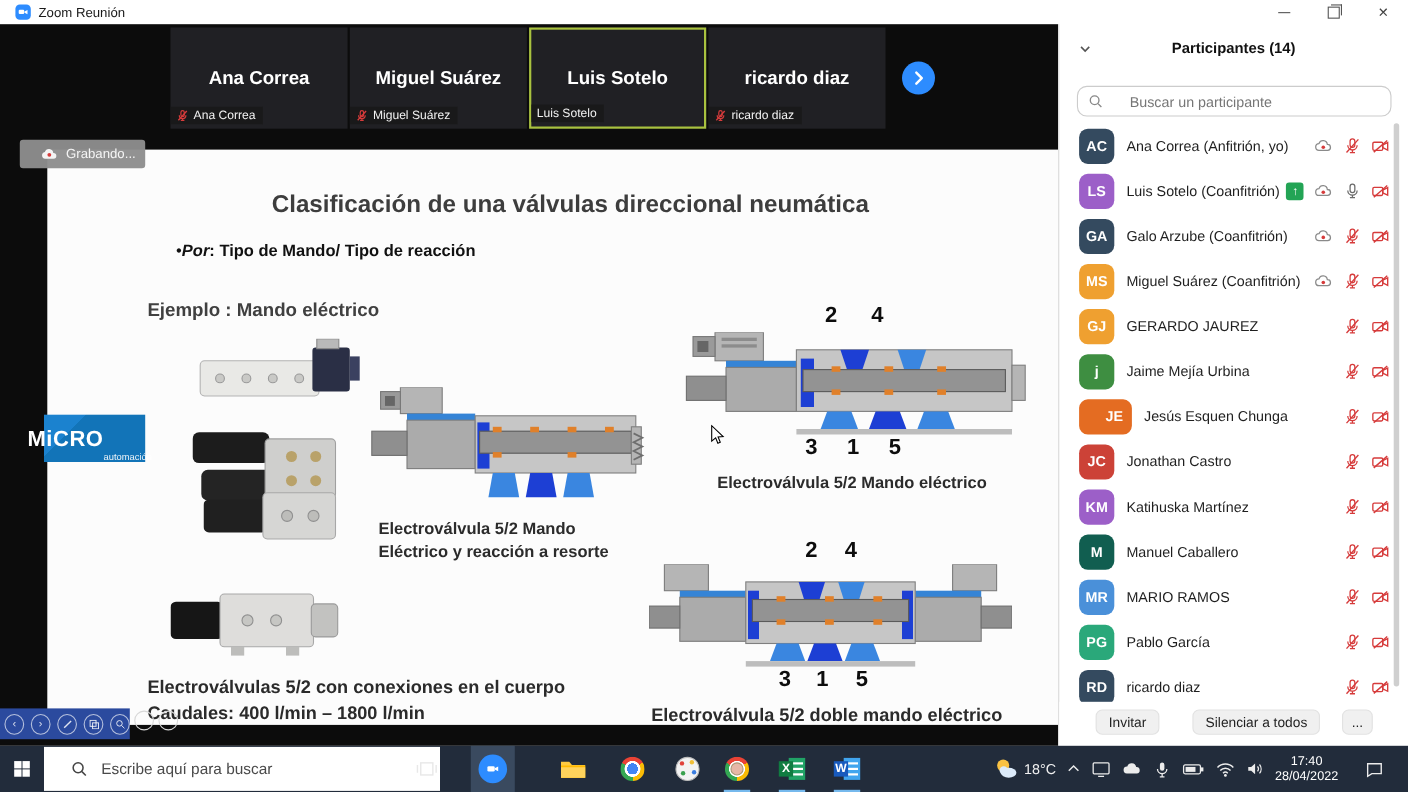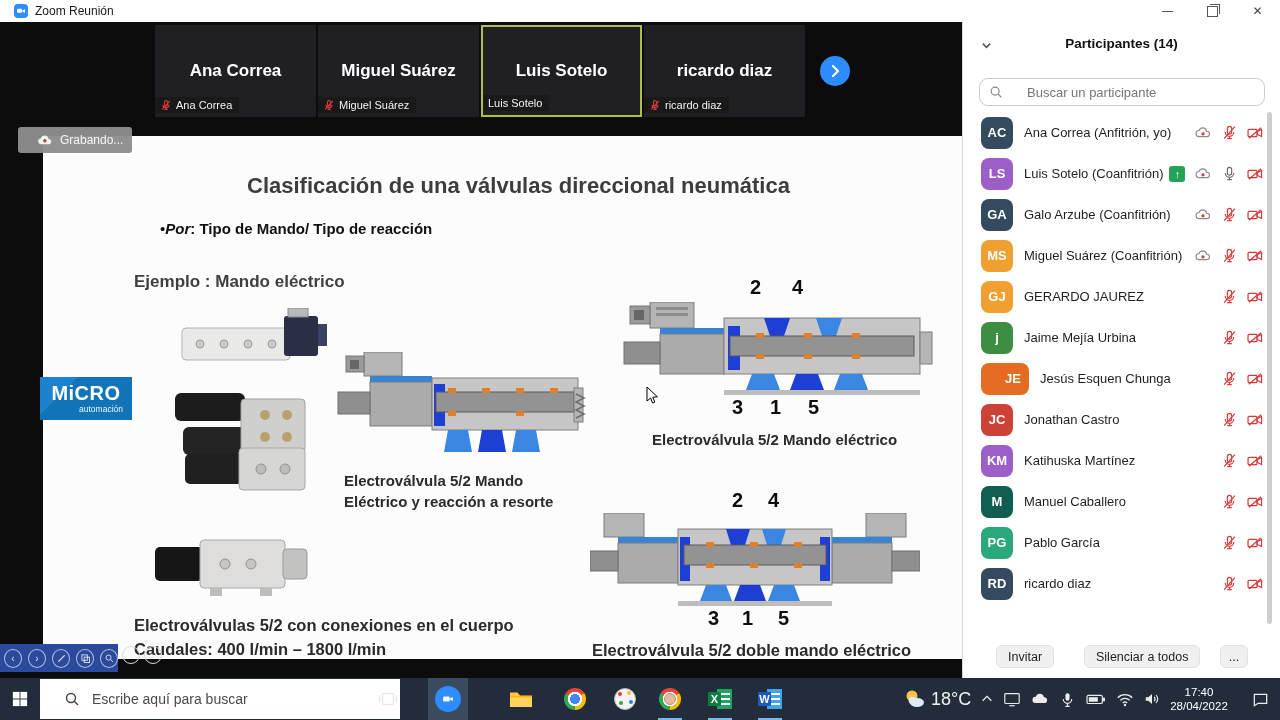--- a/index.html
+++ b/index.html
@@ -41,21 +41,21 @@
   .s-bullet .em{font-style:italic;font-weight:bold;}
   .s-bullet .bd{font-weight:bold;}
   .s-example{position:absolute;left:134px;top:272px;font-size:17px;font-weight:bold;color:#404040;text-align:center;}
   .cap{position:absolute;font-weight:bold;color:#2b2b2b;}
   #cap-spring{left:344px;top:470px;font-size:15px;line-height:1.4;}
   #cap-pneu{left:652px;top:429px;font-size:15px;line-height:1.4;}
   #cap-pneu .l2{padding-left:8px;}
   #cap-body{left:134px;top:614px;font-size:16.5px;line-height:1.45;}
   #cap-double{left:592px;top:641px;font-size:16.5px;}
   .logo{position:absolute;left:40px;top:377px;width:92px;height:43px;background:linear-gradient(135deg,#1b82cf 0 28%,#1274b8 28%);
-    color:#fff;display:flex;flex-direction:column;align-items:center;justify-content:center;}
+    color:#fff;display:flex;flex-direction:row;align-items:center;justify-content:center;}
   .logo .l1{font-size:20px;font-weight:bold;letter-spacing:.5px;line-height:1;}
   .logo .l2{font-size:8.5px;opacity:.92;align-self:flex-end;margin-right:9px;margin-top:1px;}
 
   .diagram{position:absolute;}
   #diagA{left:336px;top:352px;width:255px;height:110px;}
   #diagB{left:616px;top:276px;width:320px;height:150px;}
   #diagC{left:590px;top:487px;width:330px;height:150px;}
   #diagB svg,#diagC svg{position:absolute;left:0;top:26px;}
   .pl{position:absolute;font-size:20px;font-weight:bold;color:#0d0d0d;}
   .photo{position:absolute;}
@@ -110,21 +110,21 @@
   .office .sheet{position:absolute;right:0;top:2px;width:15px;height:20px;}
   .office .sheet i{position:absolute;left:3px;right:2px;height:1.5px;background:#fff;display:block;}
   .office .sq{position:absolute;left:0;top:5px;width:13px;height:14px;color:#fff;font-weight:bold;font-size:11px;
     display:flex;align-items:center;justify-content:center;}
   .excel .sheet{background:#21a366;} .excel .sq{background:#107c41;}
   .word .sheet{background:#41a5ee;} .word .sq{background:#185abd;}
   .paint{position:relative;width:22px;height:22px;border-radius:50%;background:#f3f3f3;border:1px solid #bbb;box-sizing:border-box;}
   .paint b{position:absolute;width:4px;height:4px;border-radius:50%;}
   .tray{position:absolute;top:0;height:42px;display:flex;align-items:center;}
   .tray-item{display:flex;align-items:center;justify-content:center;}
-  .temp{color:#f0f0f0;font-size:18px;margin-left:4px;}
+  .temp{color:#f0f0f0;font-size:13px;margin-left:4px;}
   .clock{color:#fff;font-size:11.5px;text-align:center;line-height:1.25;}
 </style>
 </head>
 <body>
 
 <div class="screen">
 
   <div class="titlebar">
     <div class="zicon">
       <svg width="10" height="10" viewBox="0 0 20 20">
@@ -684,20 +684,45 @@
       <span class="icsl ic-camoff">
         <svg width="18" height="18" viewBox="0 0 22 22">
                 <rect x="2.5" y="6.5" width="11" height="9" rx="1.5" fill="none" stroke="#d63b3b" stroke-width="1.5"></rect>
                 <path d="M13.5 9.5 19 6.8v8.4l-5.5-2.7z" fill="none" stroke="#d63b3b" stroke-width="1.5"></path>
                 <path d="M3.5 17.5 18.5 4.5" stroke="#d63b3b" stroke-width="1.6"></path>
               </svg>
       </span>
     </div>
   </div>
 
+  <div class="prow">
+    <div class="avatar" style="background: rgb(74, 144, 217);">MR</div>
+    <div class="pname">
+      <span class="pname-text">MARIO RAMOS</span>
+
+    </div>
+    <div class="picons">
+
+      <span class="icsl ic-micoff">
+        <svg width="17" height="17" viewBox="0 0 22 22">
+                <rect x="8.2" y="3" width="5.6" height="10" rx="2.8" fill="none" stroke="#d63b3b" stroke-width="1.5"></rect>
+                <path d="M5.5 10.5a5.5 5.5 0 0 0 11 0" fill="none" stroke="#d63b3b" stroke-width="1.5"></path>
+                <path d="M11 16v3M8 19h6" stroke="#d63b3b" stroke-width="1.5" fill="none"></path>
+                <path d="M4 19 18 3.5" stroke="#d63b3b" stroke-width="1.6"></path>
+              </svg>
+      </span>
+      <span class="icsl ic-camoff">
+        <svg width="18" height="18" viewBox="0 0 22 22">
+                <rect x="2.5" y="6.5" width="11" height="9" rx="1.5" fill="none" stroke="#d63b3b" stroke-width="1.5"></rect>
+                <path d="M13.5 9.5 19 6.8v8.4l-5.5-2.7z" fill="none" stroke="#d63b3b" stroke-width="1.5"></path>
+                <path d="M3.5 17.5 18.5 4.5" stroke="#d63b3b" stroke-width="1.6"></path>
+              </svg>
+      </span>
+    </div>
+  </div>
 
   <div class="prow">
     <div class="avatar" style="background: rgb(42, 168, 122);">PG</div>
     <div class="pname">
       <span class="pname-text">Pablo García</span>
 
     </div>
     <div class="picons">
 
       <span class="icsl ic-micoff">

